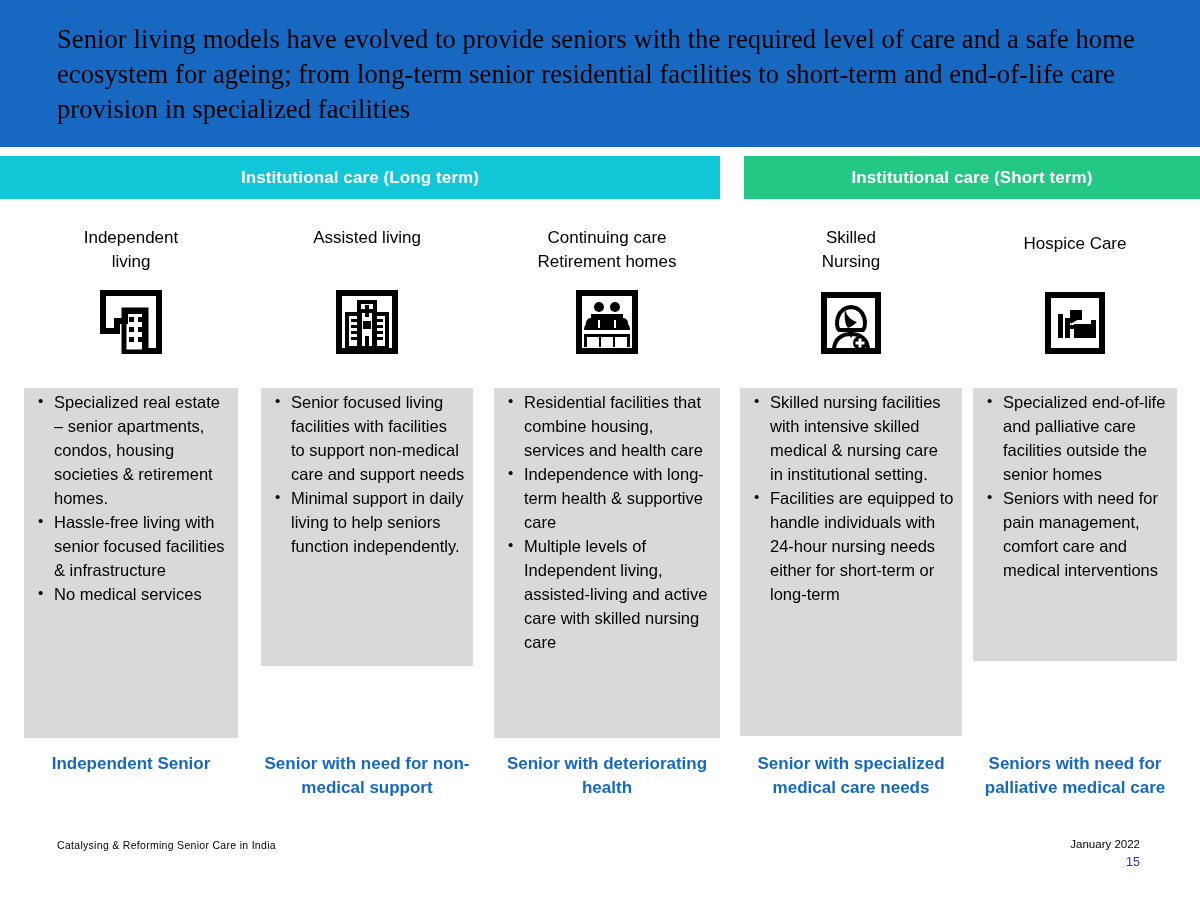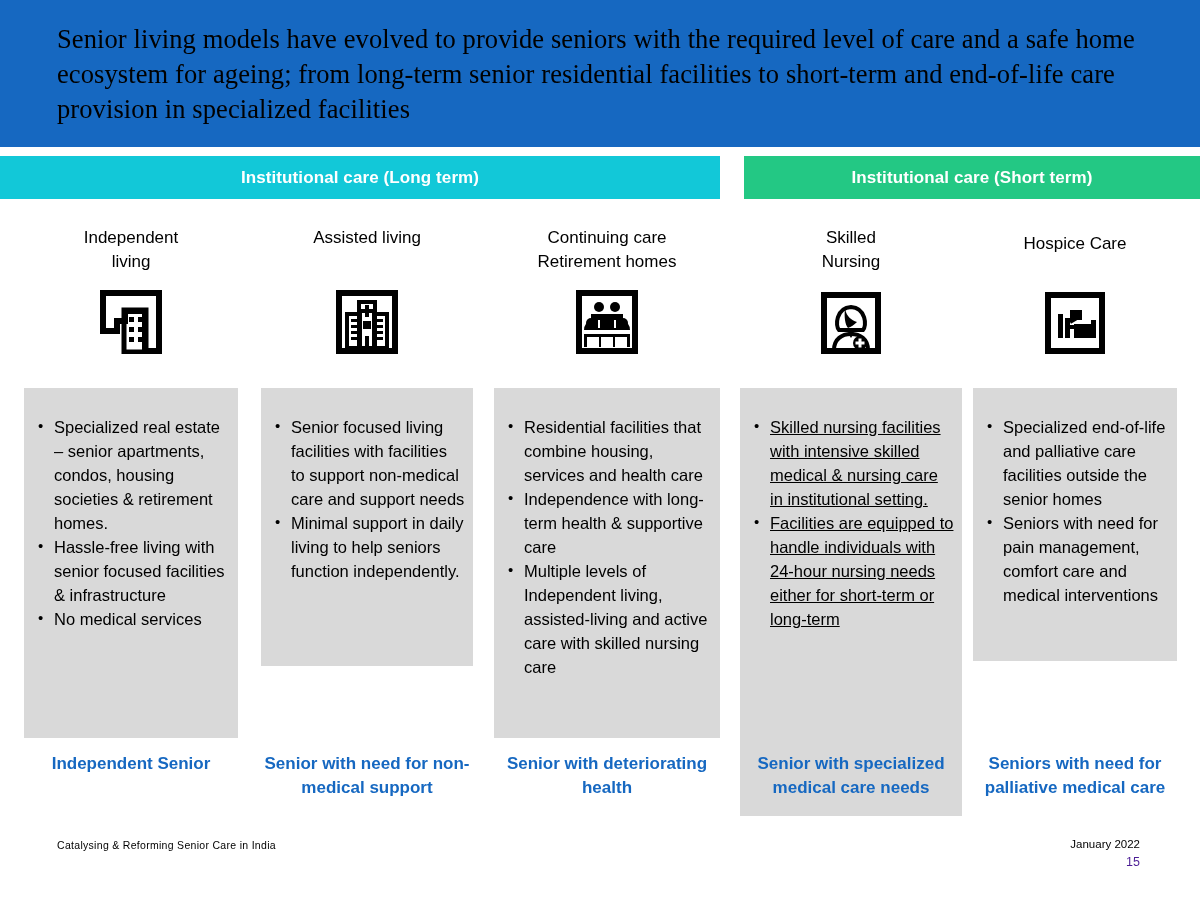--- a/index.html
+++ b/index.html
@@ -86,21 +86,21 @@
   }
   .icon-wrap svg { display: block; }
 
   .bullet-box {
     position: absolute;
     top: 164px;
     left: 0;
     width: 100%;
     background: #D9D9D9;
     box-sizing: border-box;
-    padding: 27px 8px 10px 8px;
+    padding: 2px 8px 10px 8px;
   }
   .blist {
     margin: 0;
     padding: 0;
     list-style: none;
   }
   .blist li {
     position: relative;
     padding-left: 22px;
     font-size: 16.5px;
@@ -129,21 +129,21 @@
   
   #col1 { left: 24px;   width: 214px; }
   #col2 { left: 261px;  width: 212px; }
   #col3 { left: 494px;  width: 226px; }
   #col4 { left: 740px;  width: 222px; }
   #col5 { left: 973px;  width: 204px; }
 
   #col1 .bullet-box { height: 350px; }
   #col2 .bullet-box { height: 278px; }
   #col3 .bullet-box { height: 350px; }
-  #col4 .bullet-box { height: 428px; text-decoration: underline; }
+  #col4 .bullet-box { height: 348px; }
   #col5 .bullet-box { height: 273px; }
 
   #col1 .caption { top: 528px; }
   #col2 .caption { top: 528px; }
   #col3 .caption { top: 528px; }
   #col4 .caption { top: 528px; }
   #col5 .caption { top: 528px; }
 
   #col1 .col-head { top: 2px; }
   #col2 .col-head { top: 2px; }

